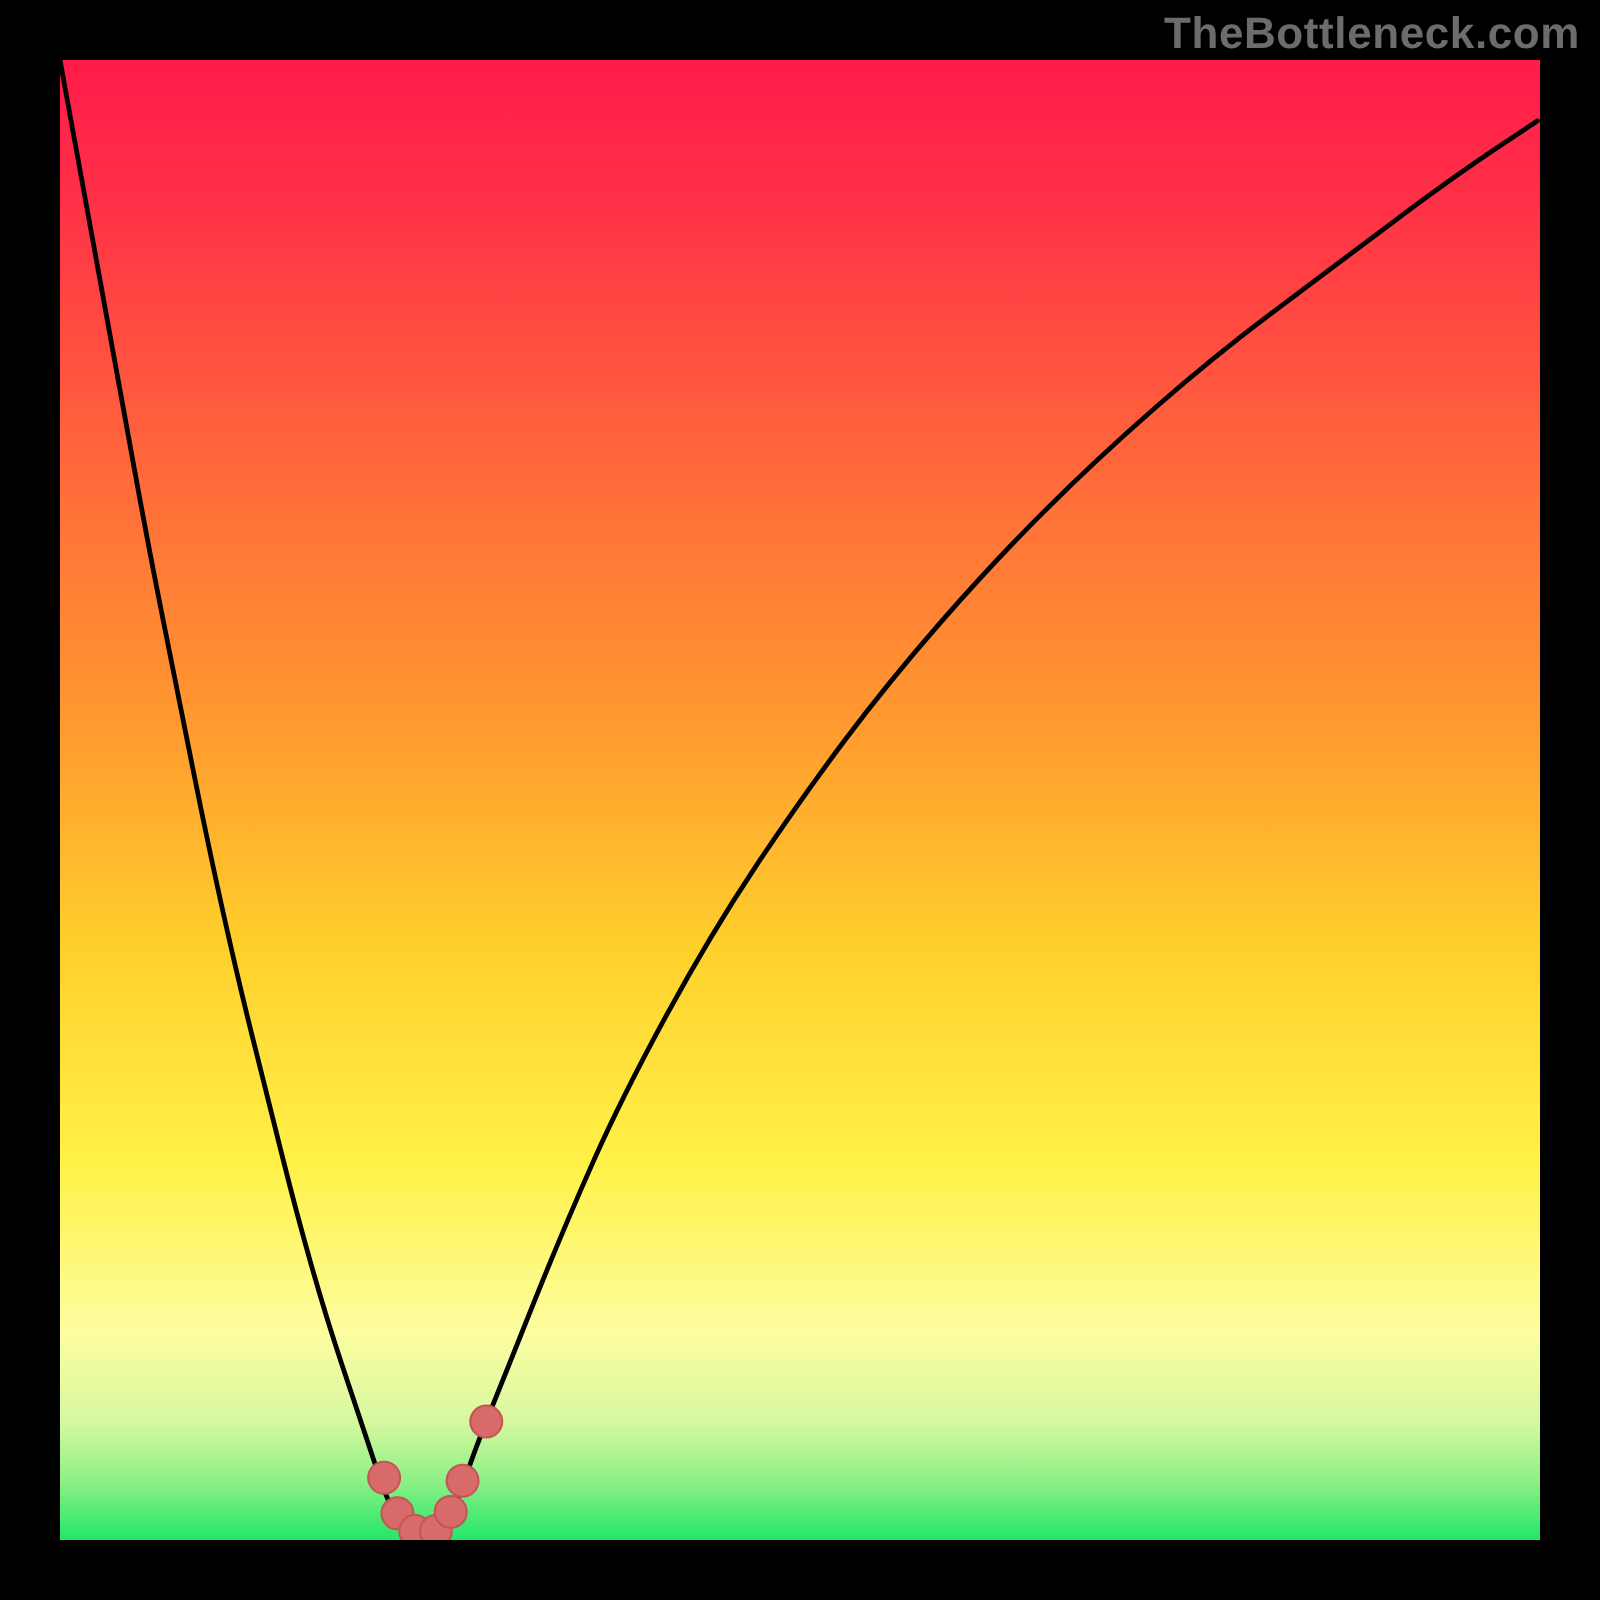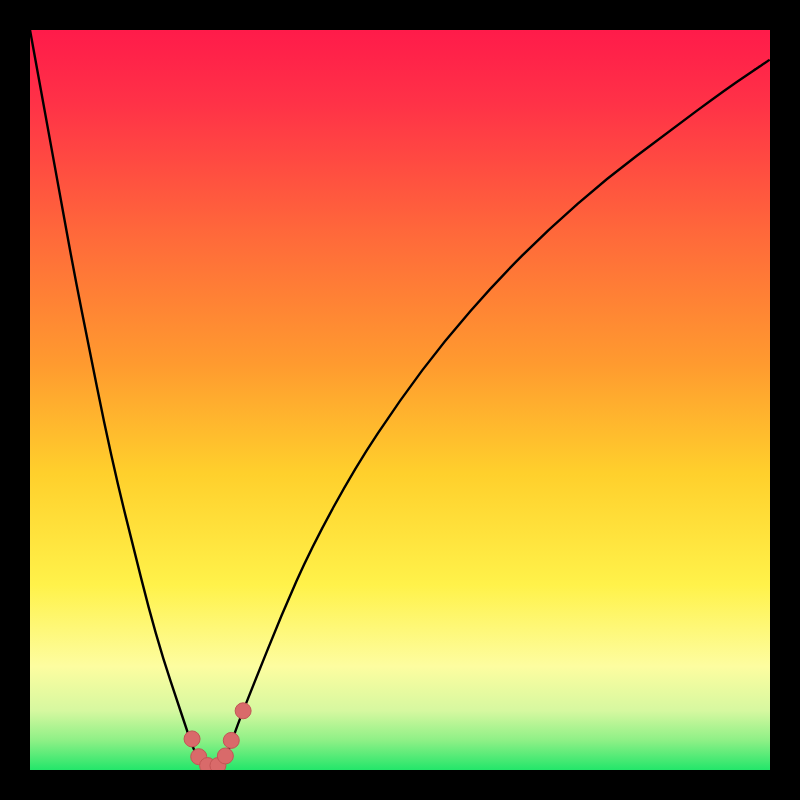--- a/index.html
+++ b/index.html
@@ -43,20 +43,21 @@
     position: absolute;
     left: 0; top: 0;
     width: 740px;
     height: 740px;
   }
 </style>
 </head>
 <body>
 
 <div class="outer">
+  <div class="watermark">TheBottleneck.com</div>
 
   <div class="plot-area">
     <svg class="bg-gradient" viewBox="0 0 740 740" preserveAspectRatio="none">
       <defs>
         <linearGradient id="bgGrad" x1="0" y1="0" x2="0" y2="1">
             <stop offset="0%" stop-color="#ff1b4a"></stop>
             <stop offset="10%" stop-color="#ff3247"></stop>
             <stop offset="28.000000000000004%" stop-color="#ff6a3a"></stop>
             <stop offset="45%" stop-color="#ff9a2f"></stop>
             <stop offset="60%" stop-color="#ffd02c"></stop>

